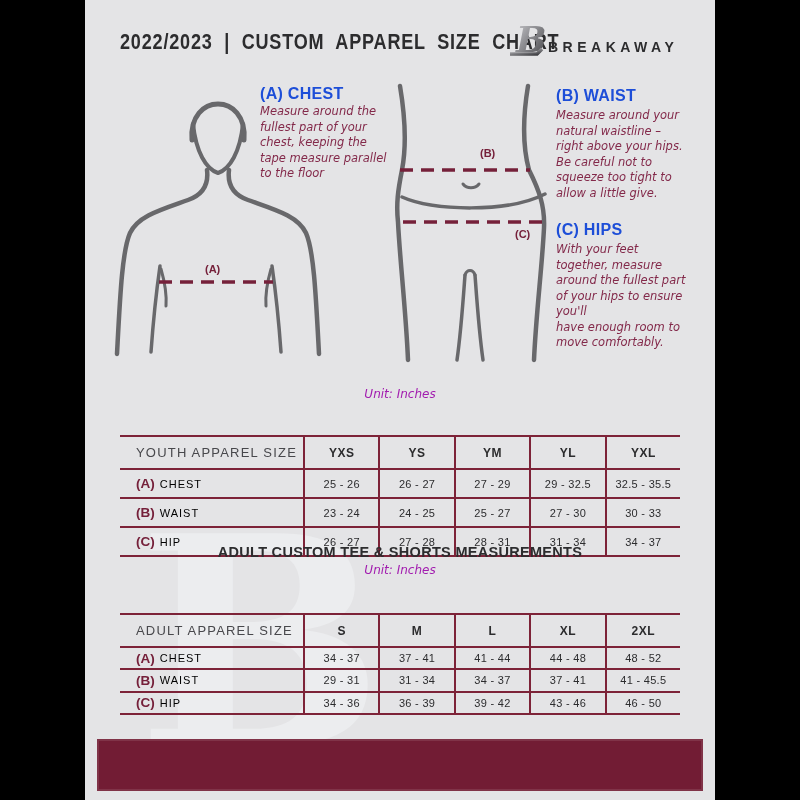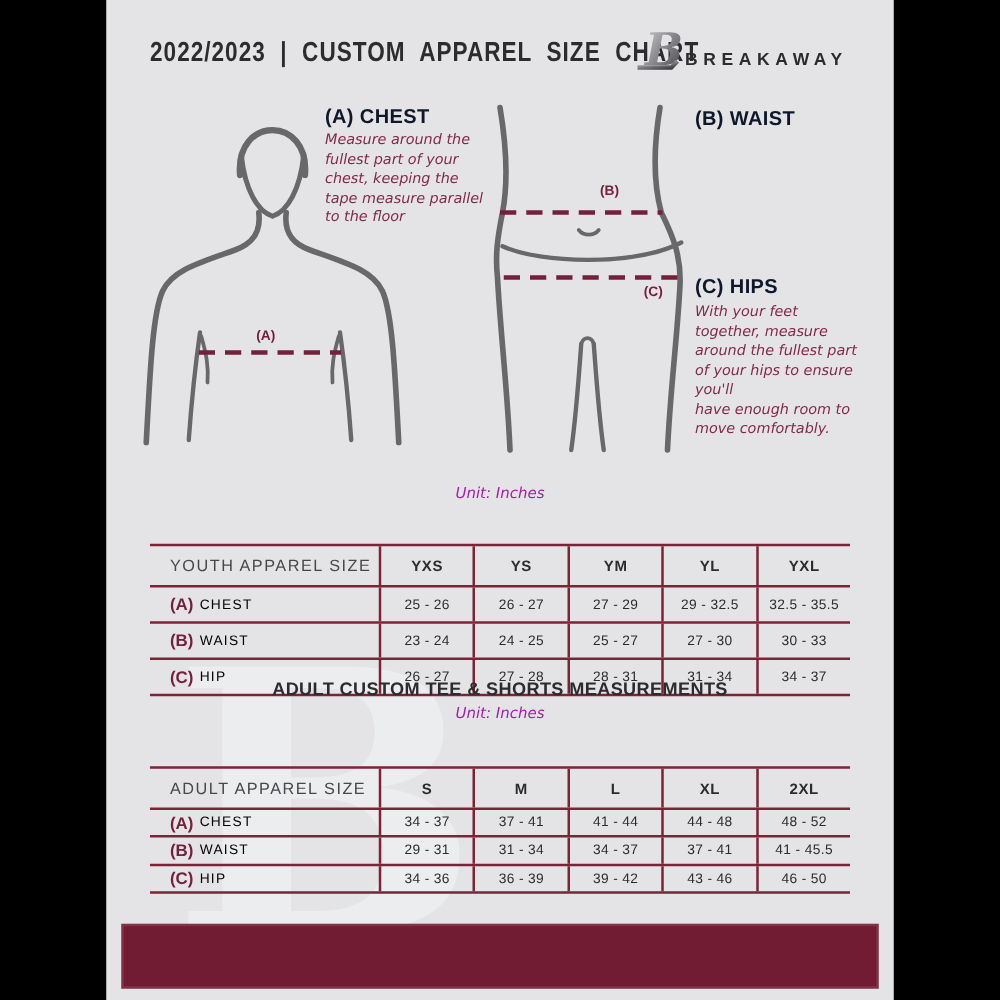--- a/index.html
+++ b/index.html
@@ -43,21 +43,21 @@
     transform:scaleX(0.82);transform-origin:0 50%;
   }
   .brand-text{
     left:463px;top:39px;
     font-size:14px;font-weight:bold;letter-spacing:4.5px;
     color:var(--ink);white-space:nowrap;
   }
 
   
   .guide-head{
-    font-size:16px;font-weight:bold;color:#0f172a;letter-spacing:.3px;
+    font-size:16px;font-weight:bold;color:#1d4ed8;letter-spacing:.3px;
   }
   .guide-desc{
     font-family:"DejaVu Sans", sans-serif;
     font-style:italic;font-size:11.5px;line-height:15.5px;
     color:#83294a;white-space:pre-line;width:160px;
   }
   .marker{
     font-size:11px;font-weight:bold;color:var(--maroon);
   }
 
@@ -168,20 +168,26 @@
   <div class="abs marker z" style="left:430px;top:228px">(C)</div>
 
   <div class="abs guide-head z" style="left:175px;top:85px">(A) CHEST</div>
   <div class="abs guide-desc z" style="left:175px;top:104px">Measure around the
 fullest part of your
 chest, keeping the
 tape measure parallel
 to the floor</div>
 
   <div class="abs guide-head z" style="left:471px;top:87px">(B) WAIST</div>
+  <div class="abs guide-desc z" style="left:471px;top:108px">Measure around your
+natural waistline –
+right above your hips.
+Be careful not to
+squeeze too tight to
+allow a little give.</div>
 
   <div class="abs guide-head z" style="left:471px;top:221px">(C) HIPS</div>
   <div class="abs guide-desc z" style="left:471px;top:242px">With your feet
 together, measure
 around the fullest part
 of your hips to ensure
 you'll
 have enough room to
 move comfortably.</div>
 

